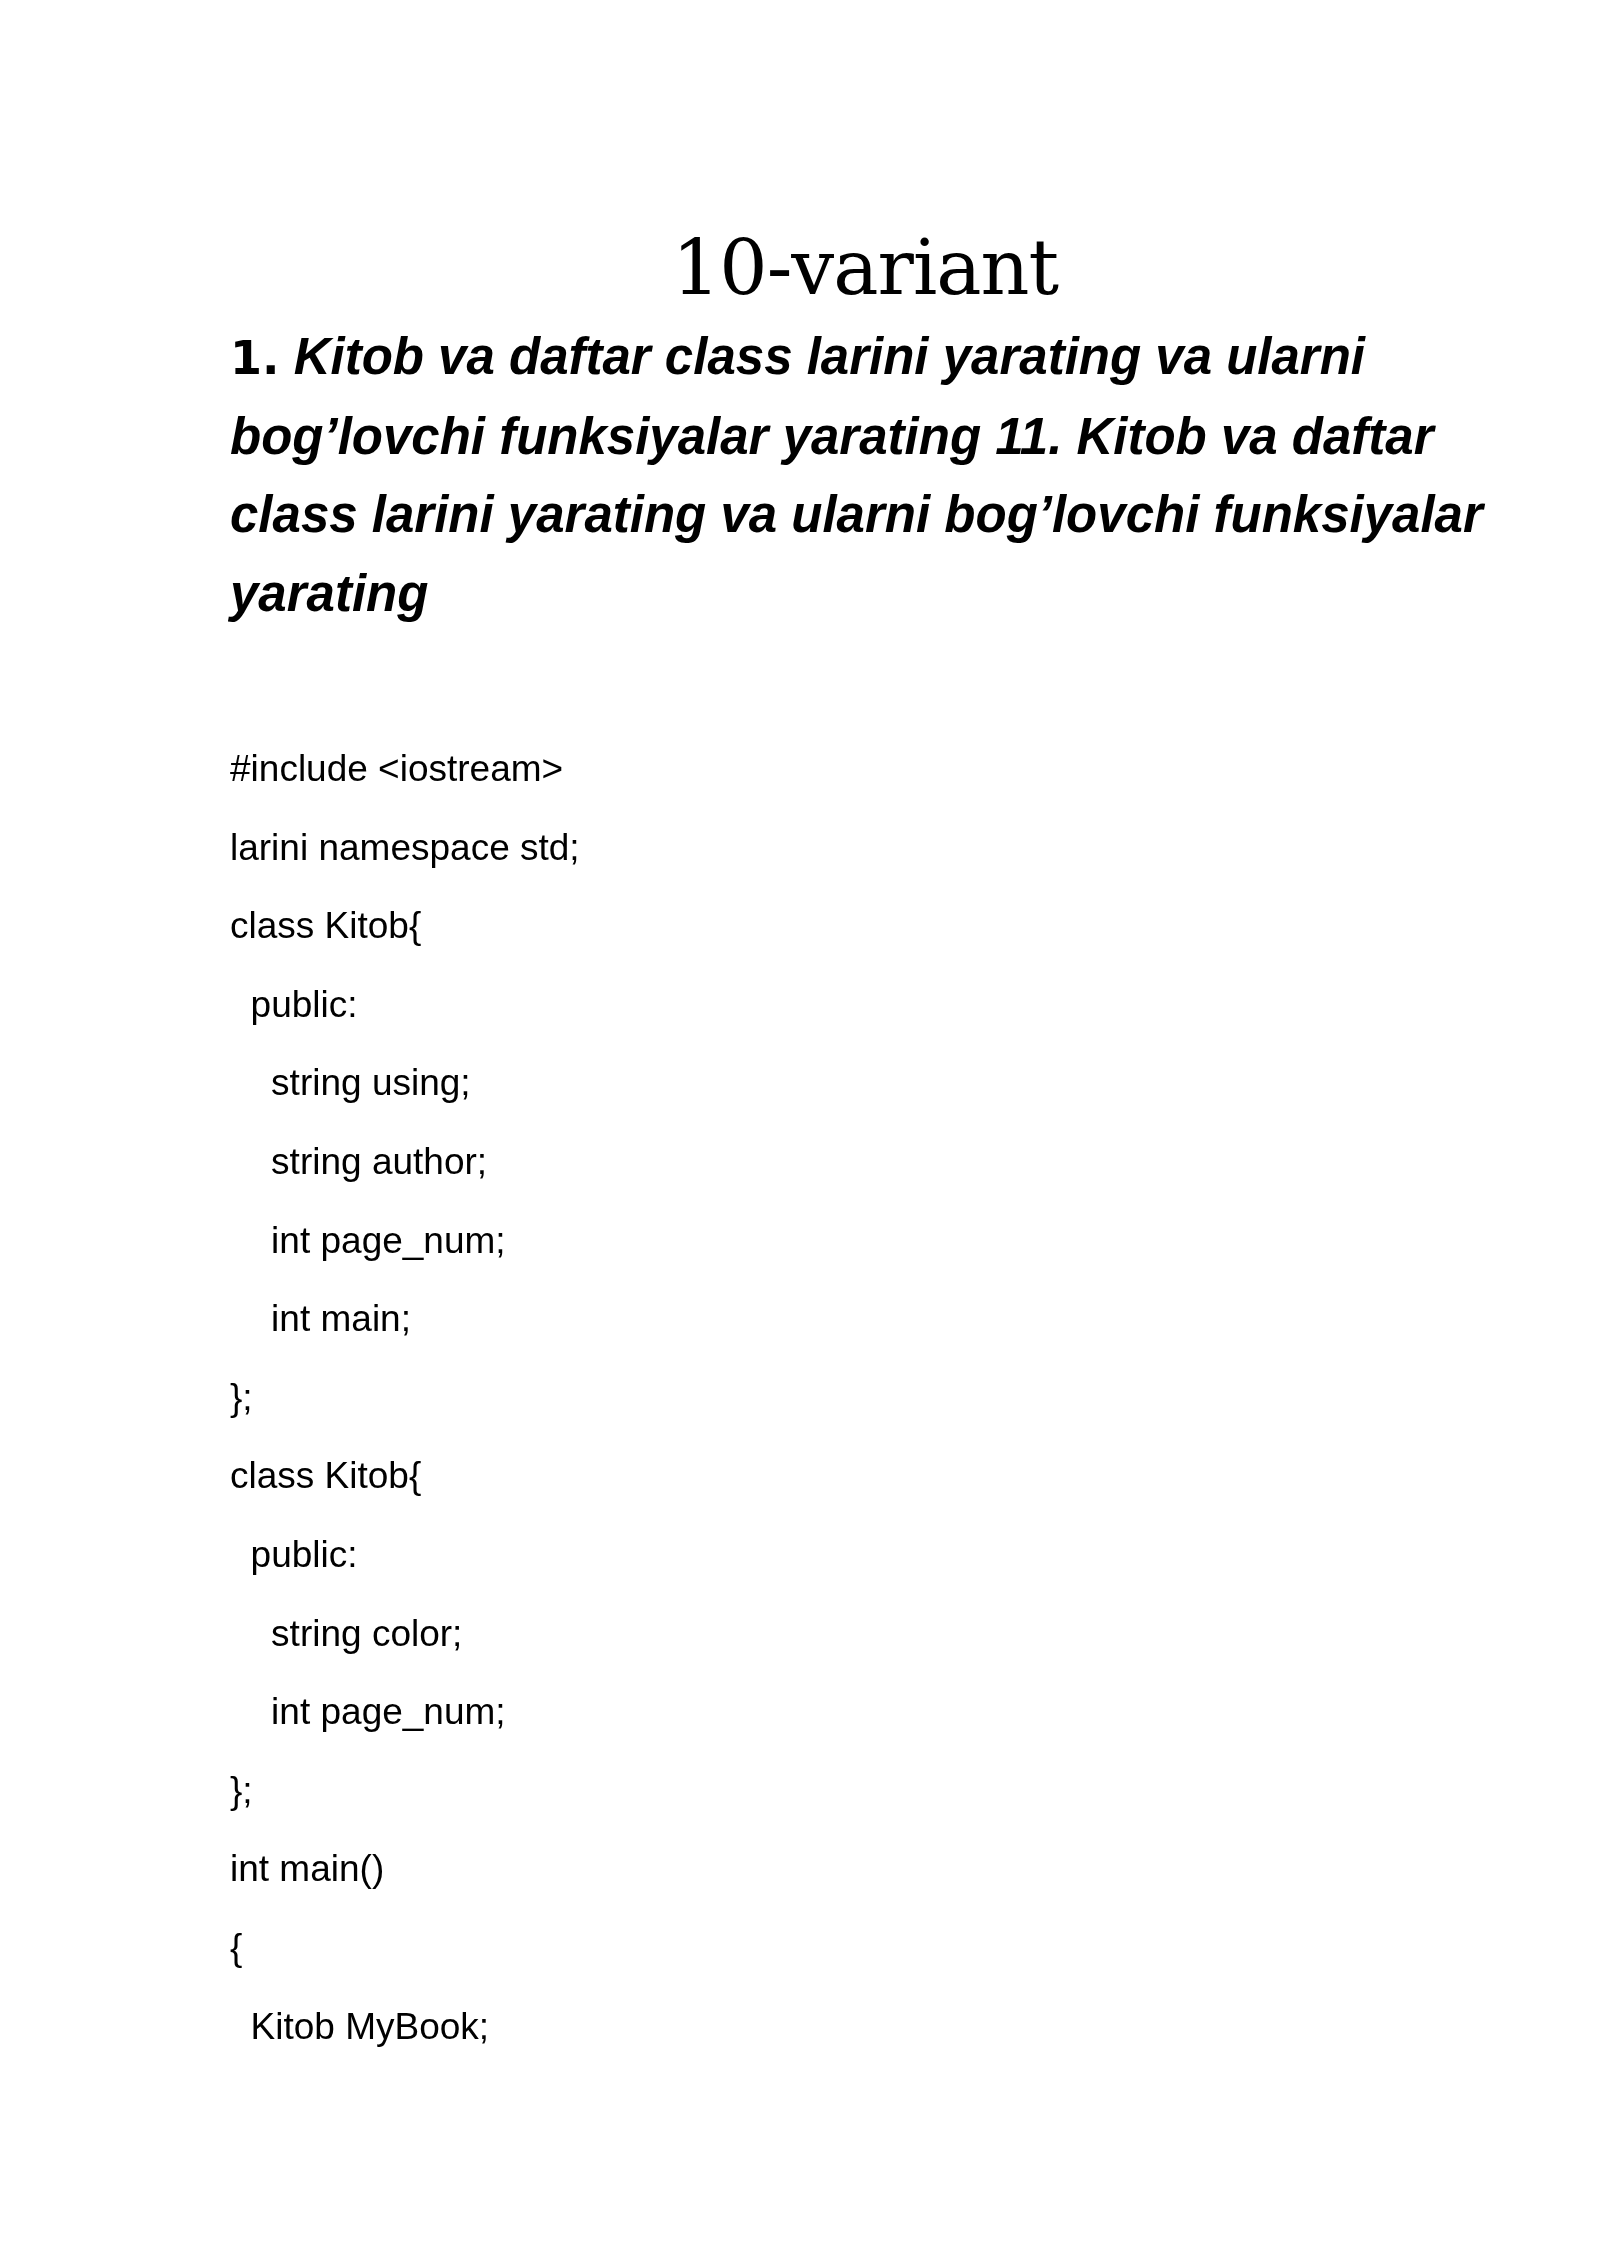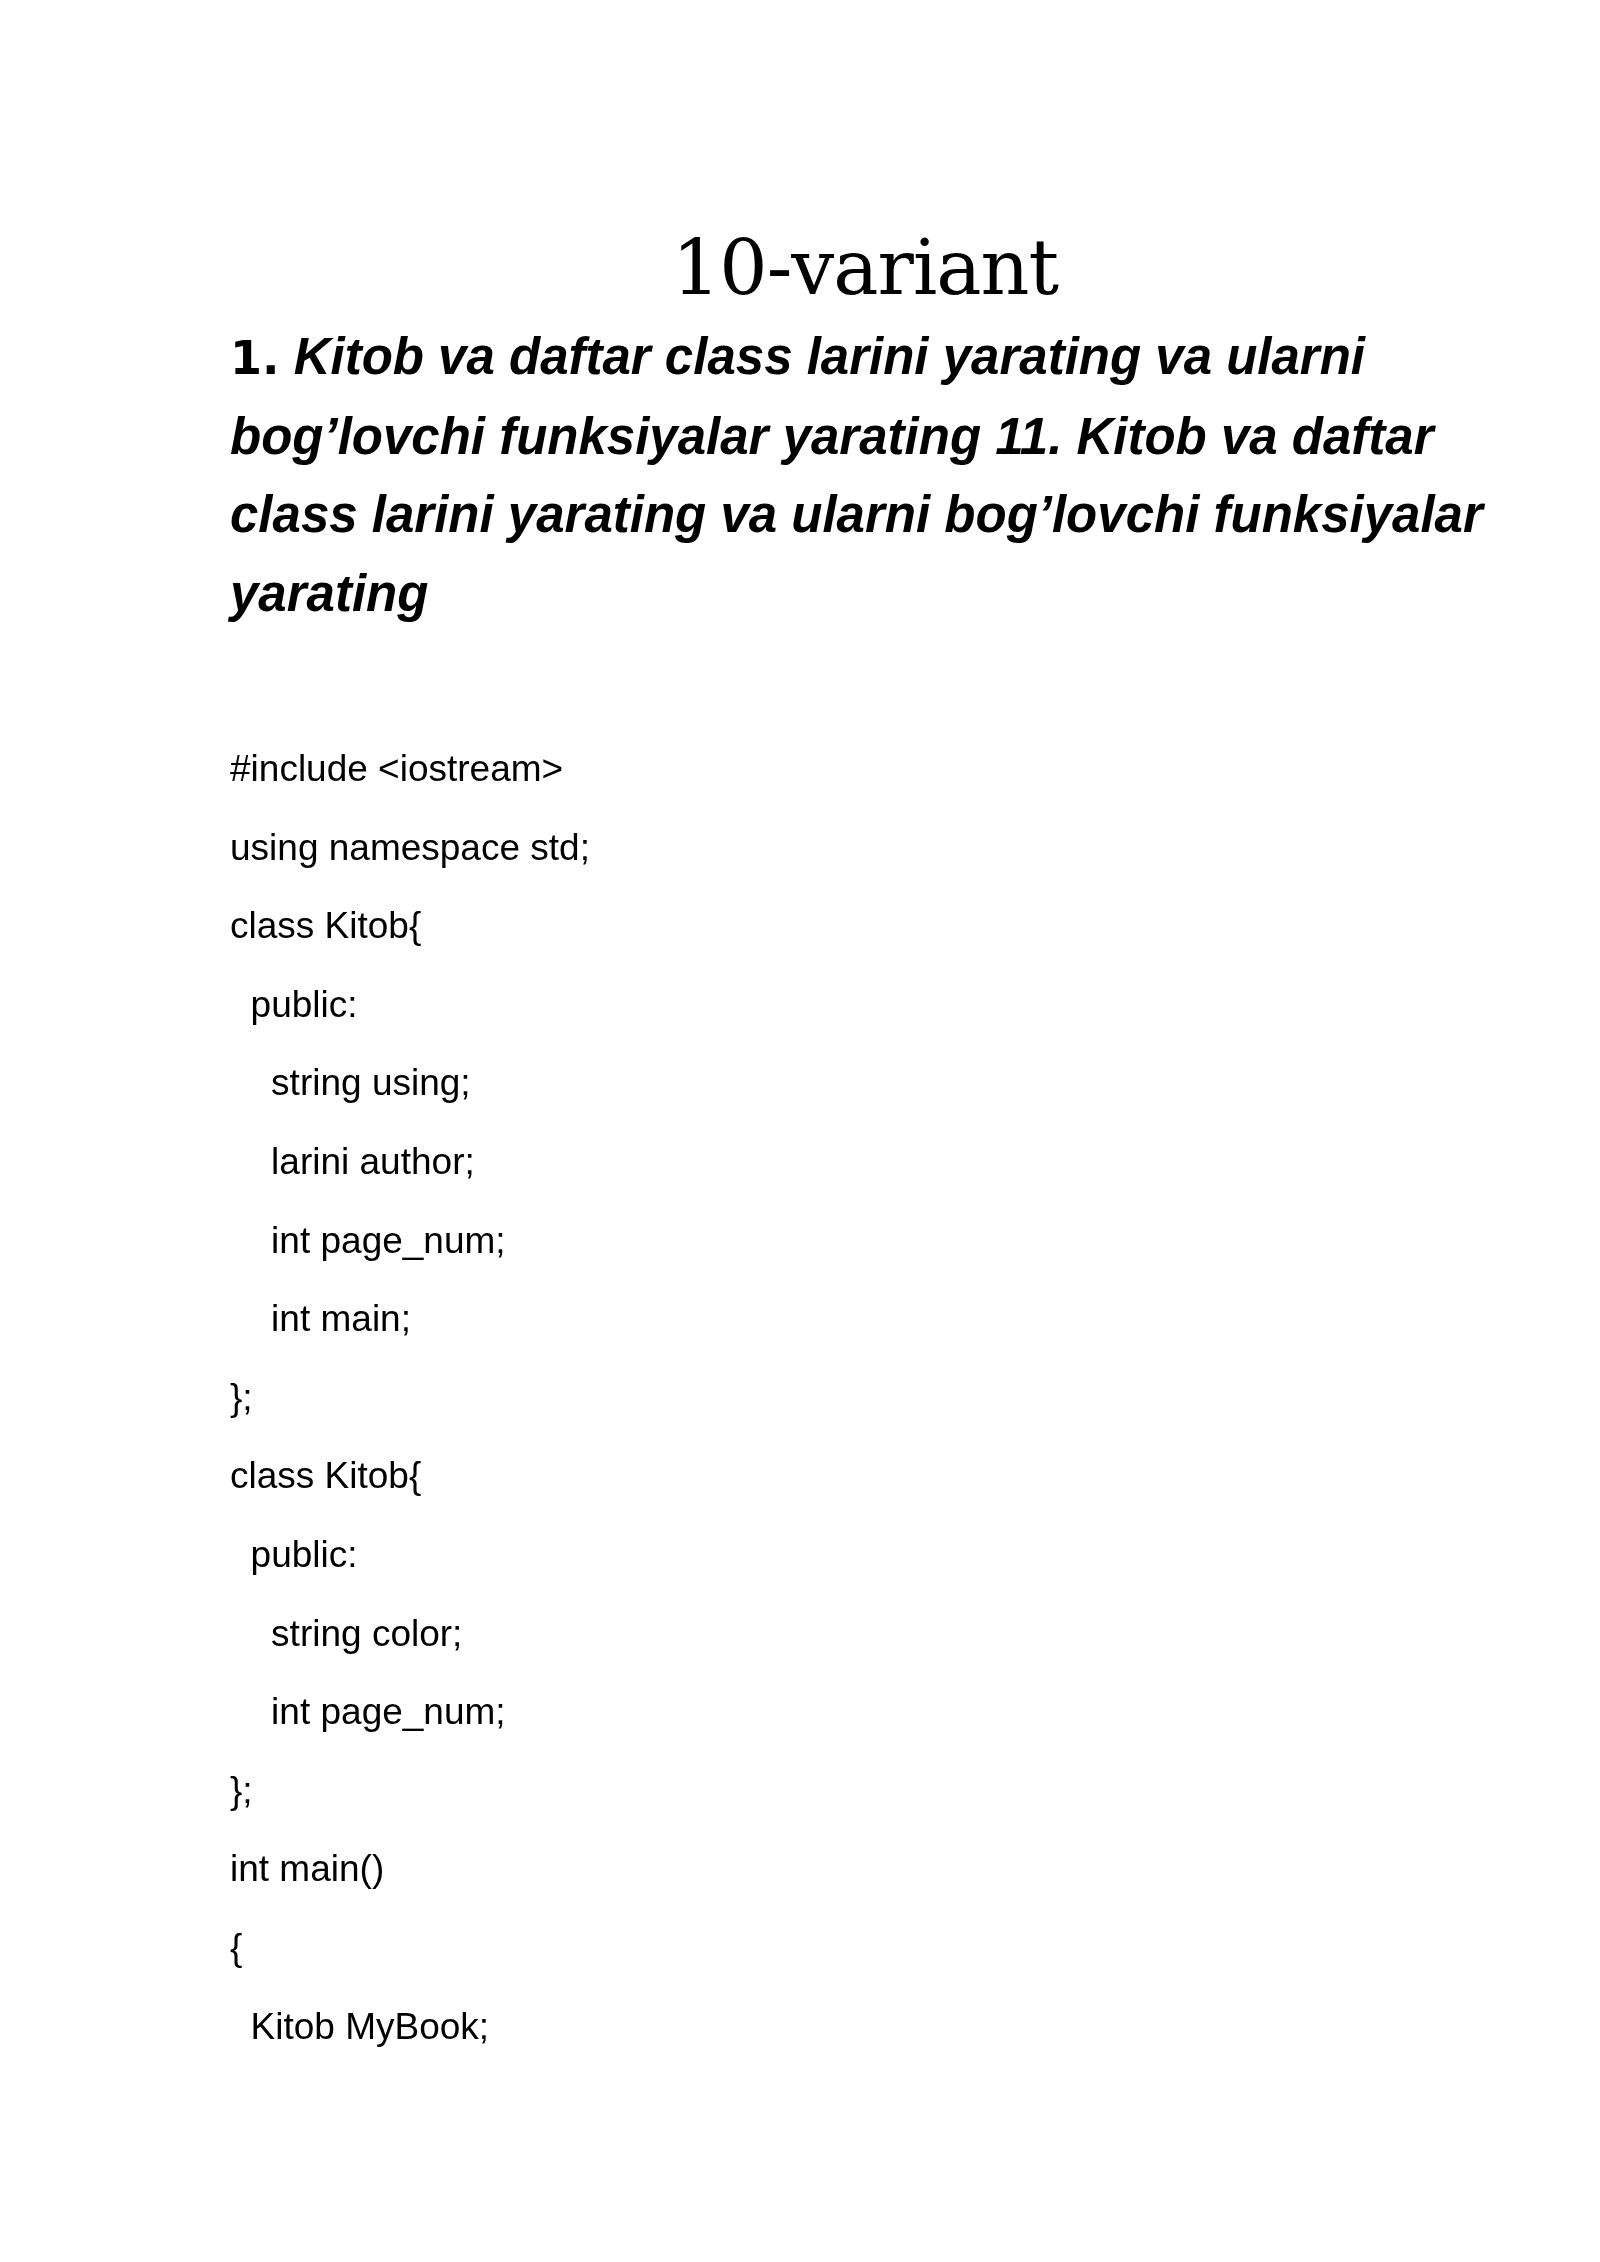--- a/index.html
+++ b/index.html
@@ -68,25 +68,25 @@
 </head>
 <body>
 
 <div class="page">
   <div class="title">10-variant</div>
 
   <p class="task"><span class="num">1.</span><span> Kitob va daftar class larini yarating va ularni bog’lovchi funksiyalar yarating 11.  Kitob va daftar class larini yarating va ularni bog’lovchi funksiyalar yarating</span></p>
 
   <div class="code">
     <div class="code-line">#include &lt;iostream&gt;</div>
-    <div class="code-line">using namespace std;</div>
+    <div class="code-line">larini namespace std;</div>
     <div class="code-line">class Kitob{</div>
     <div class="code-line">  public:</div>
     <div class="code-line">    string using;</div>
-    <div class="code-line">    larini author;</div>
+    <div class="code-line">    string author;</div>
     <div class="code-line">    int page_num;</div>
     <div class="code-line">    int main;</div>
     <div class="code-line">};</div>
     <div class="code-line">class Kitob{</div>
     <div class="code-line">  public:</div>
     <div class="code-line">    string color;</div>
     <div class="code-line">    int page_num;</div>
     <div class="code-line">};</div>
     <div class="code-line">int main()</div>
     <div class="code-line">{</div>

